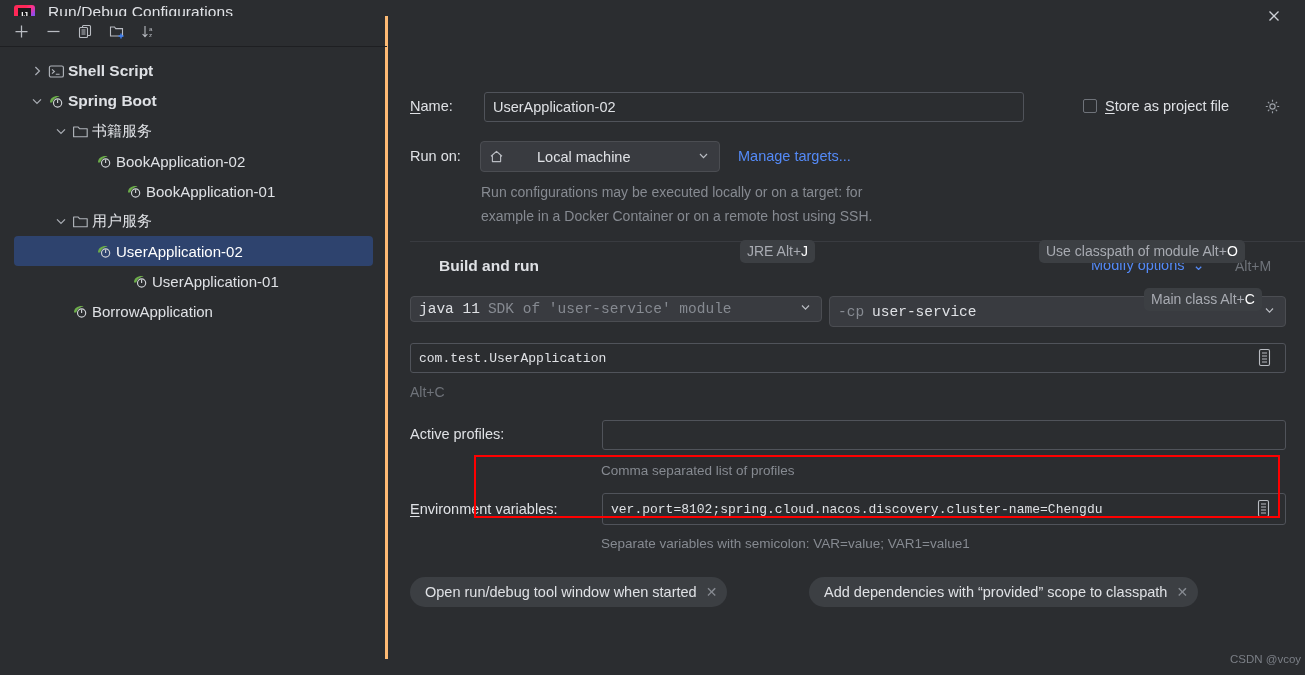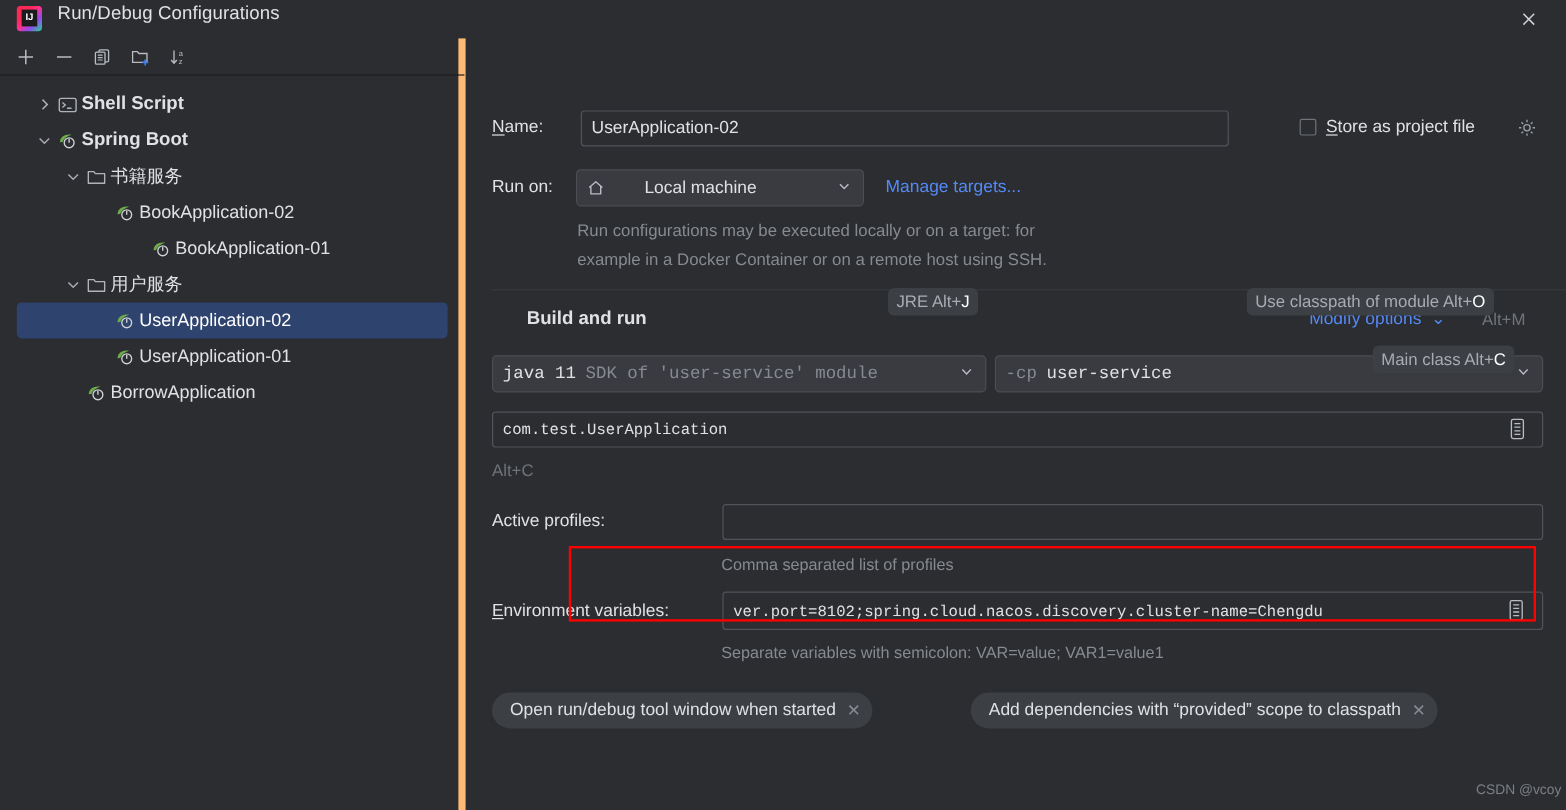--- a/index.html
+++ b/index.html
@@ -44,23 +44,23 @@
   }
   .close-btn {
     position: absolute; right: 8px; top: 0; width: 46px; height: 32px;
     display: flex; align-items: center; justify-content: center;
     cursor: default;
   }
   .close-btn svg { display: block; }
 
   
   .left-panel {
-    position: absolute; left: 0; top: 32px; width: 388px; height: 643px;
-    background: #2b2d30;
-    border-right: 6px solid #fdba74;
+    position: absolute; left: 0; top: 16px; width: 388px; height: 643px;
+    background: #2b2d30;
+    border-right: 3px solid #fdba74;
   }
   .tree-toolbar {
     position: absolute; left: 0; top: 0; width: 387px; height: 31px;
     border-bottom: 1px solid #1e1f22;
     display: flex; align-items: center; padding-left: 6px; gap: 2px;
   }
   .tb-btn {
     width: 30px; height: 26px;
     display: flex; align-items: center; justify-content: center;
     cursor: default; border-radius: 3px;
@@ -346,21 +346,21 @@
           <span class="chev"></span>
           <span class="tr-icon">
             <svg width="17" height="16" viewBox="0 0 17 16">
               <path d="M2 9.5 C2 4.8 6.4 2.4 11.6 3.2 C8.6 4.2 5.4 5.6 4.2 9.4 Z" fill="#6cac4a"></path>
               <circle cx="9.6" cy="10" r="4.1" stroke="#cfd2d6" stroke-width="1.15" fill="none"></circle>
               <path d="M9.6 6.6 V10" stroke="#cfd2d6" stroke-width="1.15" fill="none"></path>
             </svg>
           </span>
           <span class="tr-label">UserApplication-02</span>
         </div>
-        <div class="tree-row" style="padding-left: 76px;">
+        <div class="tree-row" style="padding-left: 112px;">
           <span class="chev"></span>
           <span class="tr-icon">
             <svg width="17" height="16" viewBox="0 0 17 16">
               <path d="M2 9.5 C2 4.8 6.4 2.4 11.6 3.2 C8.6 4.2 5.4 5.6 4.2 9.4 Z" fill="#6cac4a"></path>
               <circle cx="9.6" cy="10" r="4.1" stroke="#cfd2d6" stroke-width="1.15" fill="none"></circle>
               <path d="M9.6 6.6 V10" stroke="#cfd2d6" stroke-width="1.15" fill="none"></path>
             </svg>
           </span>
           <span class="tr-label">UserApplication-01</span>
         </div>
@@ -420,21 +420,21 @@
     <div class="divider" style="left:21px; top:209px; width:895px;"></div>
 
     <div class="section-title" style="left:21px; top:225px;">Build and run</div>
 
     <div class="link" style="left:702px; top:225px;">
       <span>Modify options</span>
       <span style="margin-left:4px;">⌄</span>
     </div>
     <div class="altc-plain" style="left:846px; top:226px;">Alt+M</div>
 
-    <div class="combo mono" style="left:21px; top:264px; width:412px; height:31px;">
+    <div class="combo mono" style="left:21px; top:264px; width:412px; height:26px;">
       <span style="color:#dfe1e5;">java 11</span>
       <span style="color:#868a91; margin-left:8px;">SDK of 'user-service' module</span>
       <span class="cb-arrow">
         <svg width="13" height="13" viewBox="0 0 13 13">
           <path d="M3 5 L6.5 8.6 L10 5" stroke="#b9bcc2" stroke-width="1.2" fill="none"></path>
         </svg>
       </span>
     </div>
 
     <div class="combo mono" style="left:440px; top:264px; width:457px; height:31px;">

